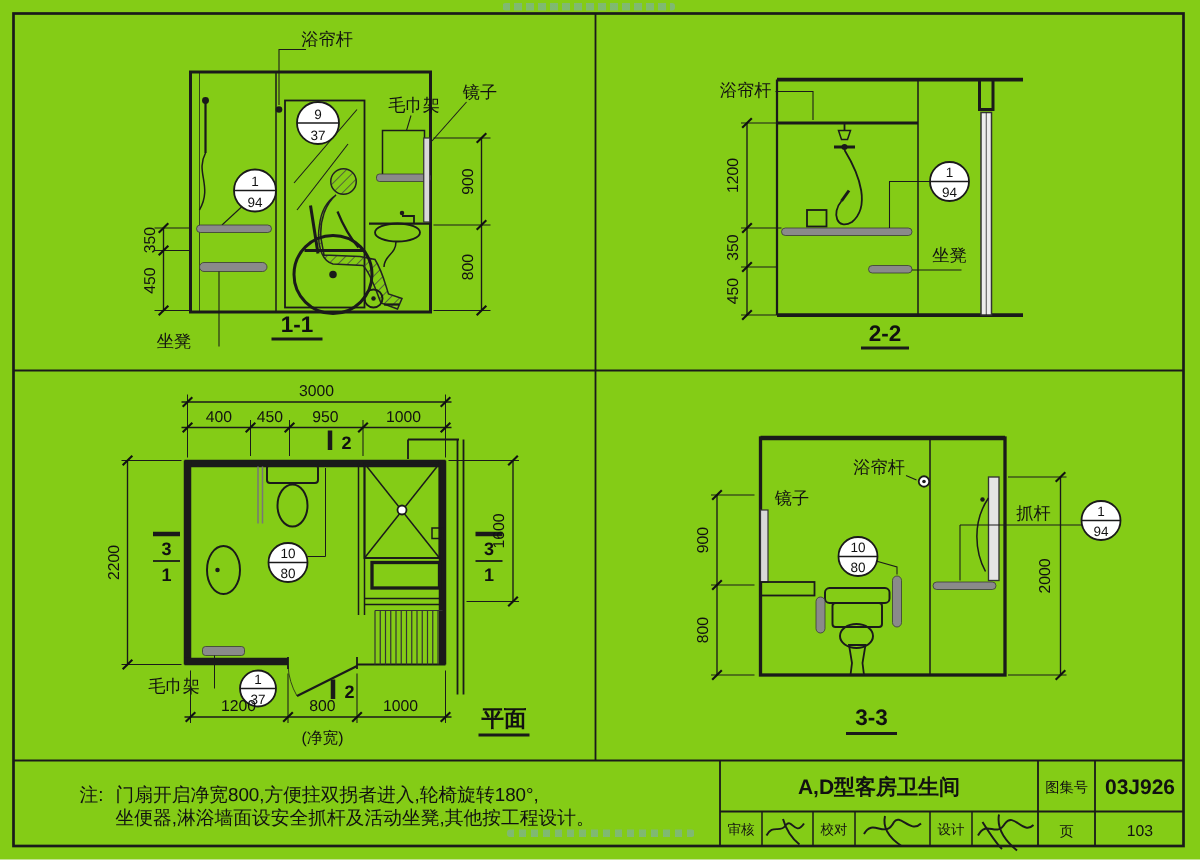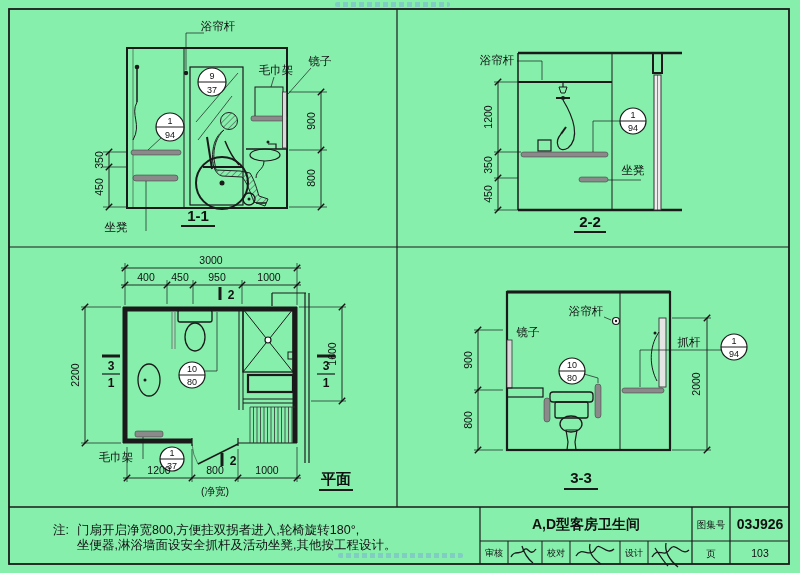--- a/index.html
+++ b/index.html
@@ -1,16 +1,16 @@
 <!DOCTYPE html>
 <html><head>
 <meta charset="utf-8">
 <style>
   html,body{margin:0;padding:0;background:#f6f6f4;}
-  .page{position:relative;width:800px;height:573px;background:#86efac;overflow:hidden;
+  .page{position:relative;width:800px;height:573px;background:#84cc16;overflow:hidden;
         font-family:"Liberation Sans","DejaVu Sans",sans-serif;}
   svg{position:absolute;left:0;top:0;}
   .ln{stroke:#1a1a1a;fill:none;stroke-linecap:butt;}
   .w05{stroke-width:.5}.w07{stroke-width:.7}.w09{stroke-width:.9}.w1{stroke-width:1}
   .w12{stroke-width:1.2}.w13{stroke-width:1.3}.w15{stroke-width:1.5}.w2{stroke-width:2}
   .w25{stroke-width:2.5}.w3{stroke-width:3}.w5{stroke-width:5}
   .bar{fill:#8a8a8a;stroke:#333;stroke-width:.5;}
   .bub{fill:#ffffff;stroke:#1a1a1a;stroke-width:1.2;}
   .mir{fill:#d9d9d9;stroke:#333;stroke-width:.8;}
   .pan{fill:#e4e4e4;stroke:#333;stroke-width:.9;}

